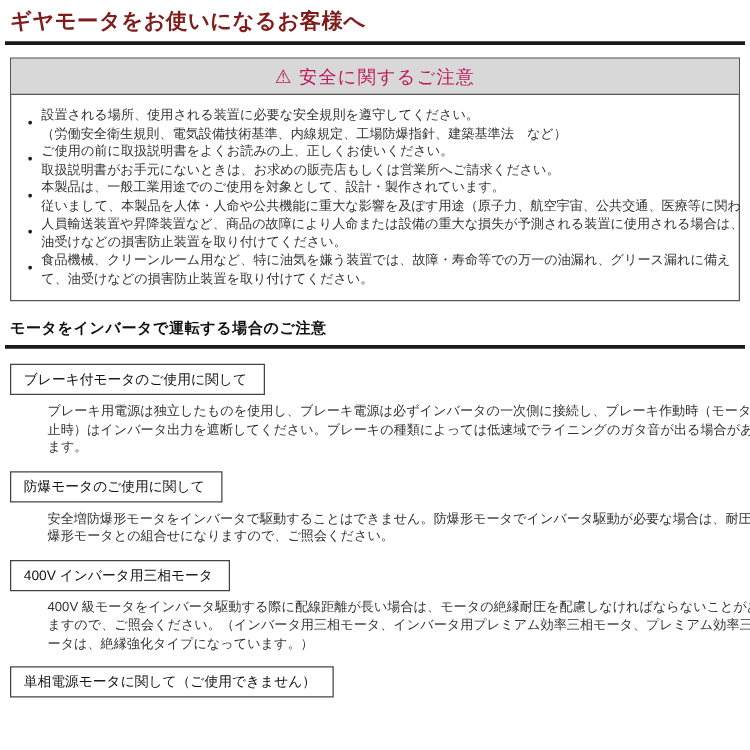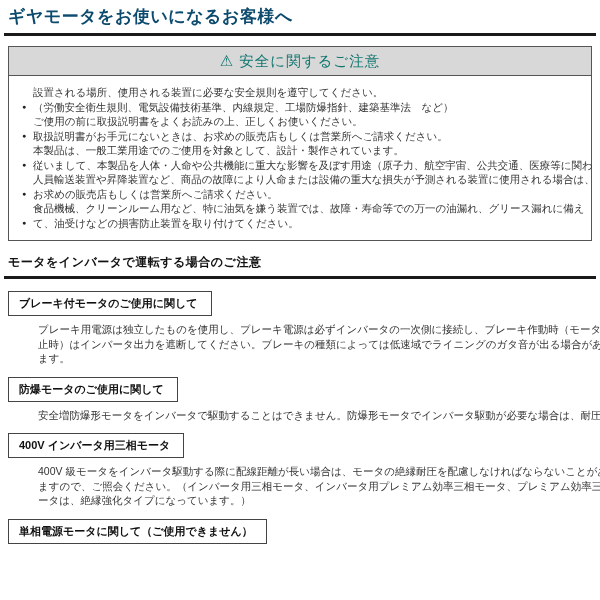--- a/index.html
+++ b/index.html
@@ -4,51 +4,51 @@
 <style>
   html, body { margin: 0; padding: 0; }
   body {
     width: 600px; height: 600px; overflow: hidden;
     background: #ffffff; color: #333333;
     font-family: "Liberation Sans", sans-serif;
   }
   .page { padding: 3px 8px 0 8px; }
 
   .doc-title {
-    font-size: 17px; font-weight: bold; color: #0c4a6e;
+    font-size: 17px; font-weight: bold; color: #7f1d1d;
     margin: 2px 0 5px 0; letter-spacing: 0.5px;
   }
   .rule {
     border-top: 3px solid #1a1a1a;
     margin: 0 -4px 10px -4px;
   }
 
   .safety-box { border: 1.5px solid #555555; background: #ffffff; }
   .safety-header {
     background: #d8d8d8; border-bottom: 1.5px solid #555555;
-    text-align: center; font-size: 14.5px; color: #0f766e;
+    text-align: center; font-size: 14.5px; color: #be185d;
     padding: 5px 0 4px 0; letter-spacing: 1px;
   }
   .warn-icon { margin-right: 5px; font-size: 15px; }
   .safety-body { padding: 9px 6px 10px 13px; }
 
-  .bullet-item { display: flex; align-items: flex-end; }
+  .bullet-item { display: flex; align-items: center; }
   .bullet { flex: 0 0 11px; width: 11px; font-size: 7px; line-height: 14.5px; color: #222222; }
   .lines { flex: 1 1 auto; min-width: 0; }
   .line { font-size: 10.5px; line-height: 14.5px; white-space: nowrap; letter-spacing: 0; }
 
   .section-title {
     font-size: 12px; font-weight: bold; color: #111111;
     margin: 13px 0 5px 0; letter-spacing: 0.5px;
   }
 
   .subsection { margin: 0; }
   .subhead-box {
     display: inline-block; border: 1.3px solid #444444;
-    font-size: 11px; font-weight: bold; color: #111111;
+    font-size: 11px; font-weight: normal; color: #111111;
     padding: 4px 13px 4px 10px; margin: 2px 0 6px 0; background: #ffffff;
   }
   .para { margin: 0 0 9px 30px; }
 </style>
 </head>
 <body>
 
 <div class="page">
 
   <div class="doc-title">ギヤモータをお使いになるお客様へ</div>
@@ -77,21 +77,21 @@
           <span class="bullet">●</span>
           <div class="lines">
             <div class="line">本製品は、一般工業用途でのご使用を対象として、設計・製作されています。</div>
             <div class="line">従いまして、本製品を人体・人命や公共機能に重大な影響を及ぼす用途（原子力、航空宇宙、公共交通、医療等に関わ</div>
           </div>
         </div>
         <div class="bullet-item">
           <span class="bullet">●</span>
           <div class="lines">
             <div class="line">人員輸送装置や昇降装置など、商品の故障により人命または設備の重大な損失が予測される装置に使用される場合は、</div>
-            <div class="line">お求めの販売店もしくは営業所へご請求ください。</div>
+            <div class="line">油受けなどの損害防止装置を取り付けてください。</div>
           </div>
         </div>
         <div class="bullet-item">
           <span class="bullet">●</span>
           <div class="lines">
             <div class="line">食品機械、クリーンルーム用など、特に油気を嫌う装置では、故障・寿命等での万一の油漏れ、グリース漏れに備え</div>
             <div class="line">て、油受けなどの損害防止装置を取り付けてください。</div>
           </div>
         </div>
       </div>
@@ -101,20 +101,21 @@
   <div class="rule"></div>
 
   <div id="subsections">
       <div class="subsection"><div class="subhead-box">ブレーキ付モータのご使用に関して</div><div class="para">
           <div class="line">ブレーキ用電源は独立したものを使用し、ブレーキ電源は必ずインバータの一次側に接続し、ブレーキ作動時（モータ停</div>
           <div class="line">止時）はインバータ出力を遮断してください。ブレーキの種類によっては低速域でライニングのガタ音が出る場合があり</div>
           <div class="line">ます。</div>
         </div></div>
       <div class="subsection"><div class="subhead-box">防爆モータのご使用に関して</div><div class="para">
           <div class="line">安全増防爆形モータをインバータで駆動することはできません。防爆形モータでインバータ駆動が必要な場合は、耐圧防</div>
+          <div class="line">爆形モータとの組合せになりますので、ご照会ください。</div>
         </div></div>
       <div class="subsection"><div class="subhead-box">400V インバータ用三相モータ</div><div class="para">
           <div class="line">400V 級モータをインバータ駆動する際に配線距離が長い場合は、モータの絶縁耐圧を配慮しなければならないことがあり</div>
           <div class="line">ますので、ご照会ください。（インバータ用三相モータ、インバータ用プレミアム効率三相モータ、プレミアム効率三相モ</div>
           <div class="line">ータは、絶縁強化タイプになっています。）</div>
         </div></div>
       <div class="subsection"><div class="subhead-box">単相電源モータに関して（ご使用できません）</div></div>
     </div>
 
 </div>

